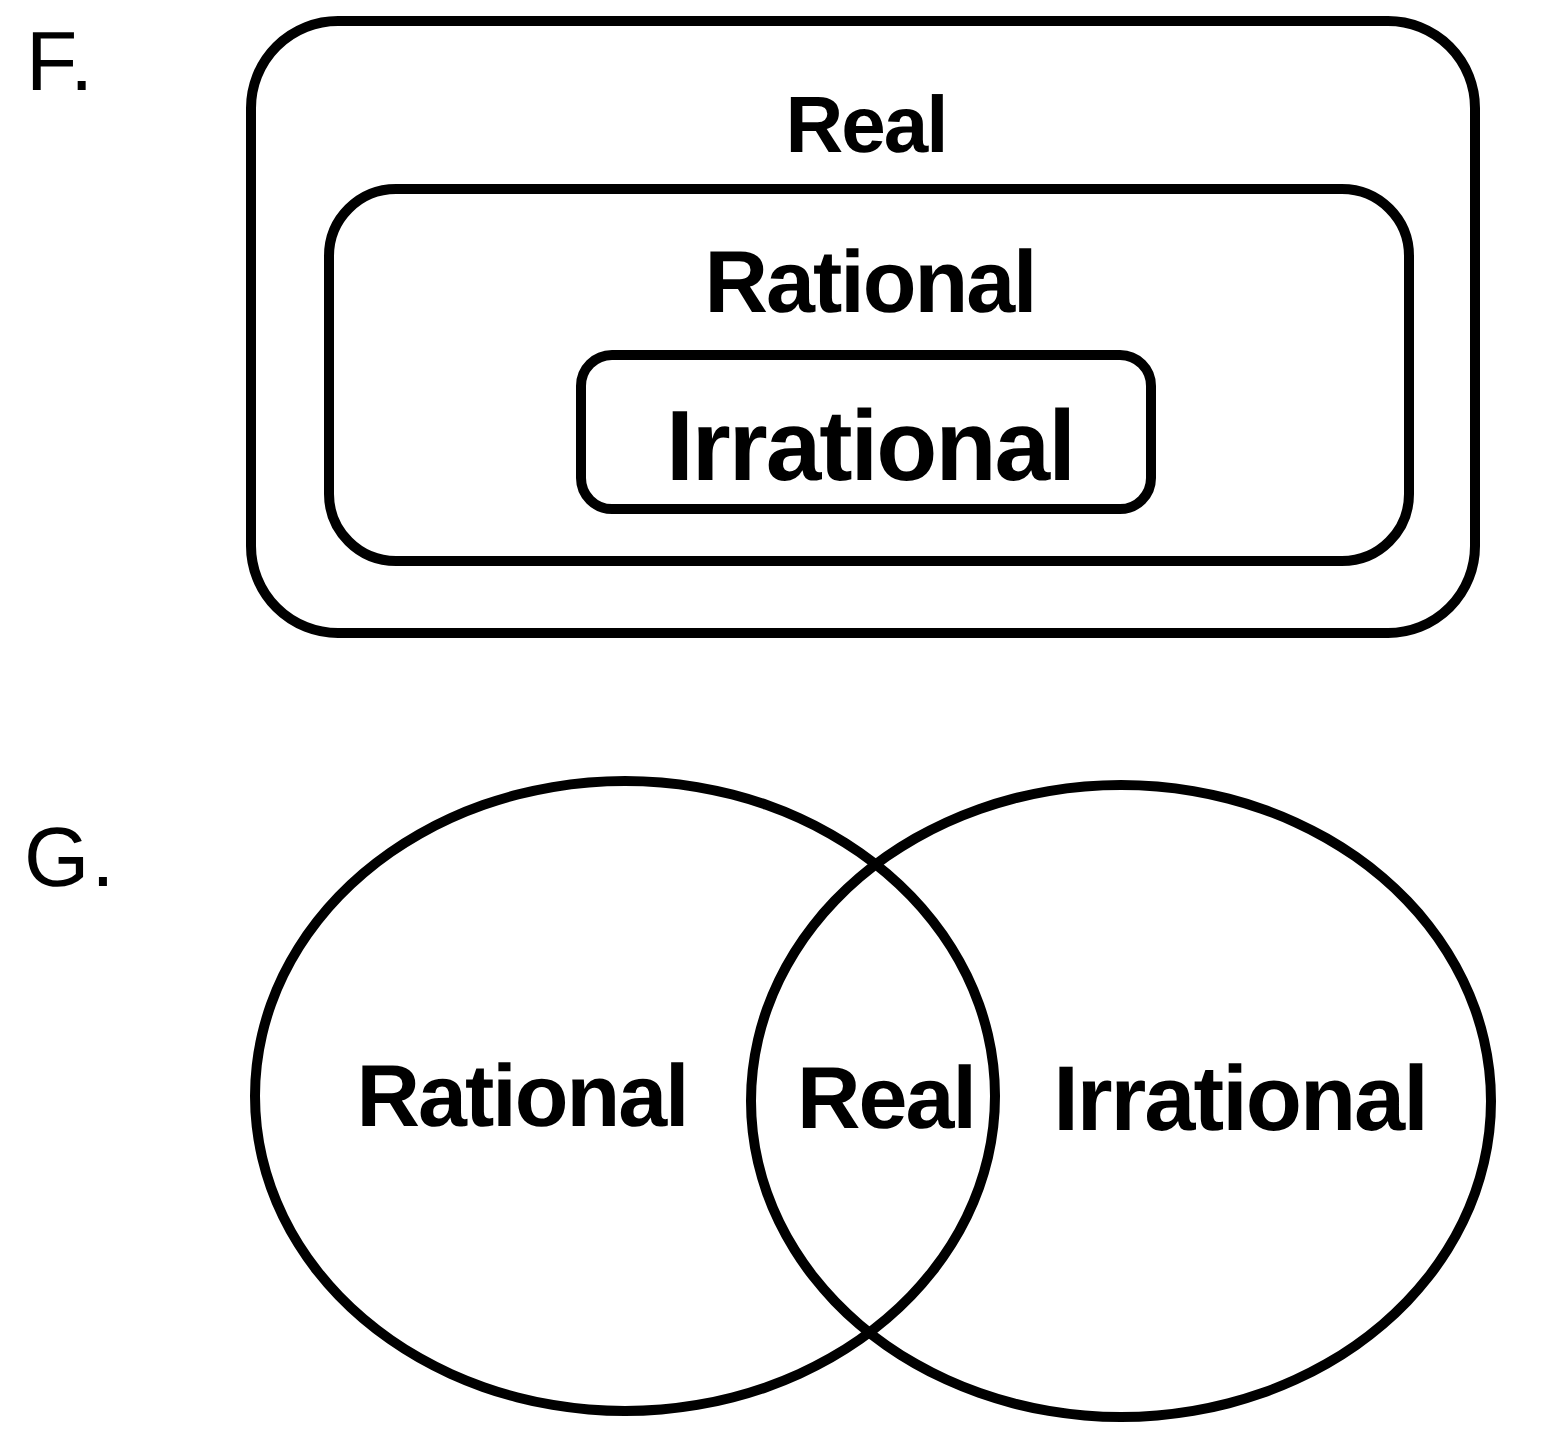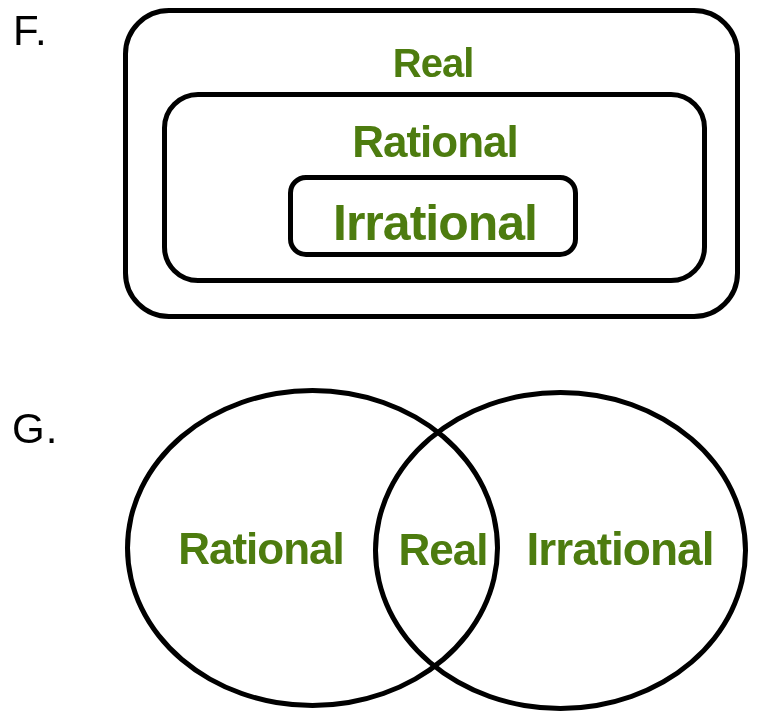--- a/index.html
+++ b/index.html
@@ -46,21 +46,21 @@
   .venn-circle.left  { left: 125px; top: 388px; width: 375px; height: 320px; }
   .venn-circle.right { left: 373px; top: 390px; width: 375px; height: 321px; }
   
   .set-label {
     position: absolute;
     transform: translate(-50%, -50%);
     font-weight: 700;
     line-height: 1;
     letter-spacing: -1px;
     white-space: nowrap;
-    color: #4d7c0f;
+    color: #000000;
   }
   .lbl-f-real       { left: 433px; top: 63px;  font-size: 40px; }
   .lbl-f-rational   { left: 435px; top: 142px; font-size: 44px; }
   .lbl-f-irrational { left: 435px; top: 223px; font-size: 50px; }
   .lbl-g-rational   { left: 261px; top: 549px; font-size: 44px; }
   .lbl-g-real       { left: 443px; top: 550px; font-size: 44px; }
   .lbl-g-irrational { left: 620px; top: 549px; font-size: 46px; }
   .lbl-fig-f { left: 13px; top: 10px; }
   .lbl-fig-g { left: 12px; top: 408px; }
 </style>

